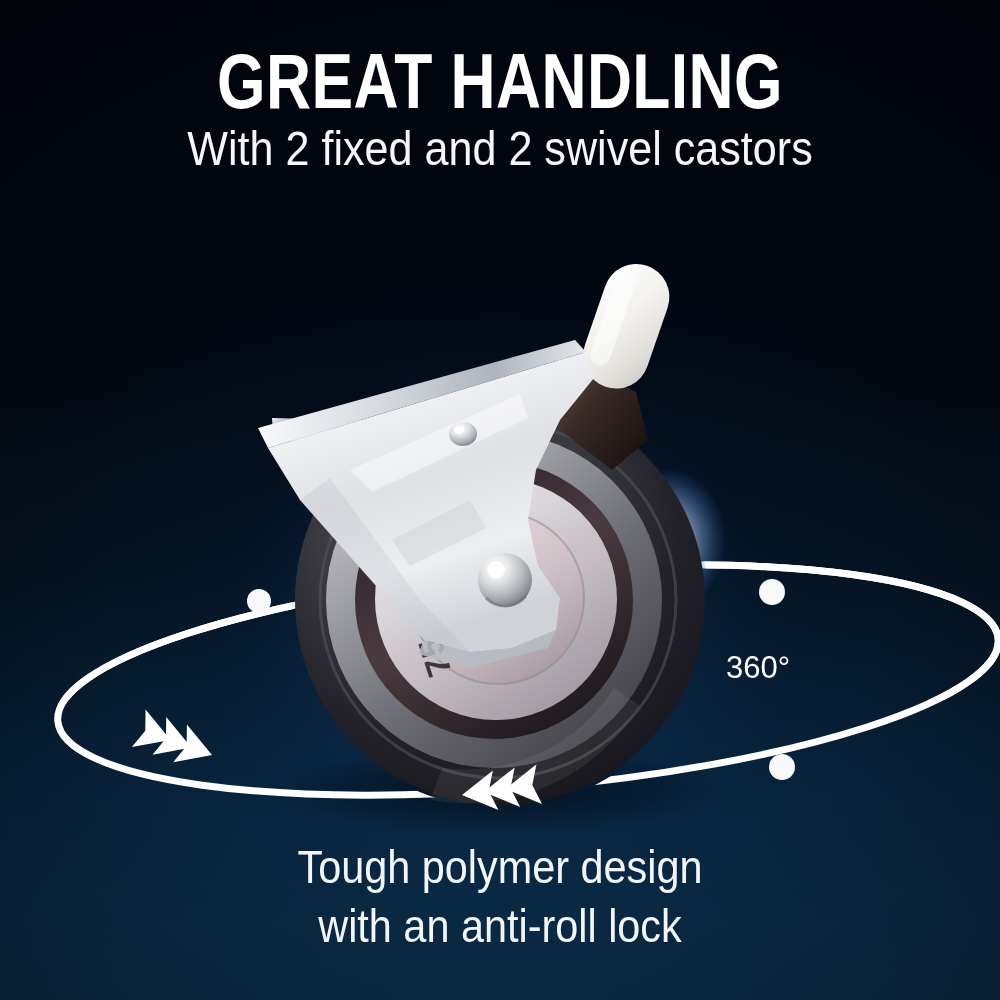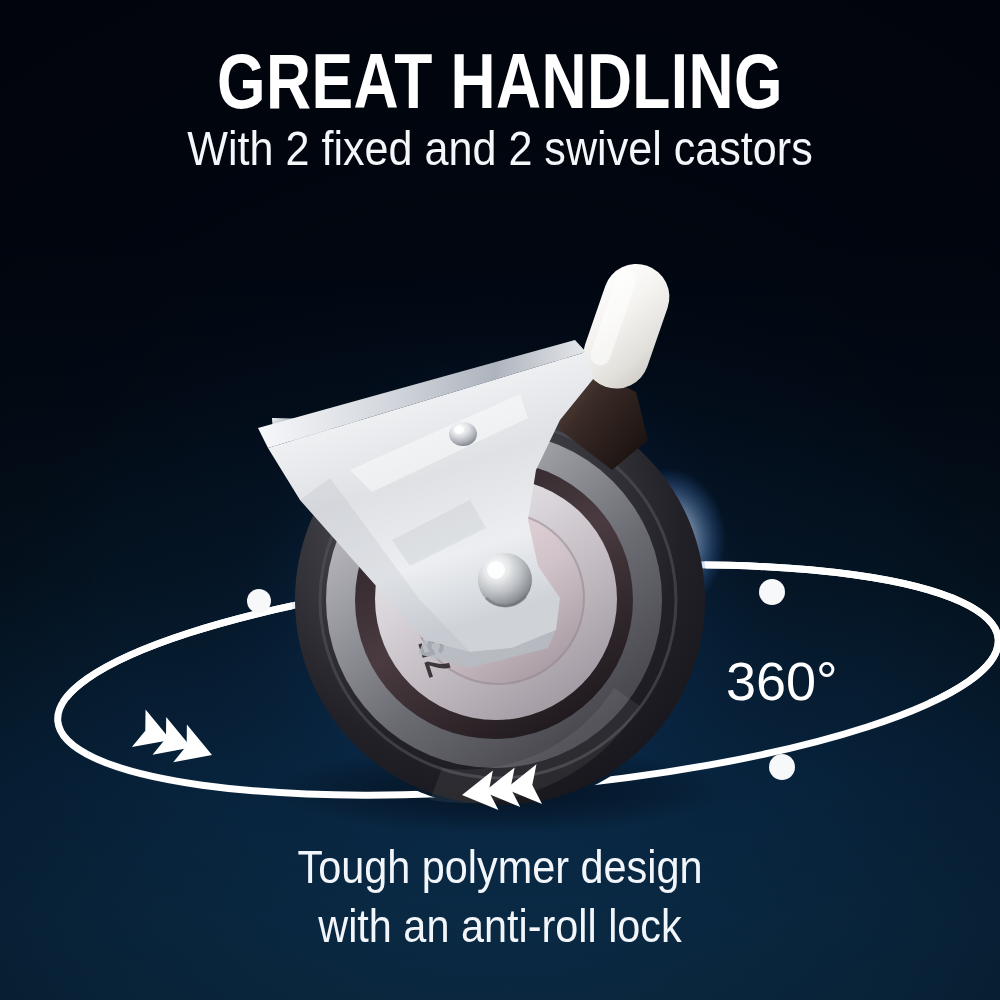--- a/index.html
+++ b/index.html
@@ -80,21 +80,21 @@
     transform: scaleX(0.90);
     transform-origin: 50% 100%;
   }
   .footline div { white-space: nowrap; }
 
   .deg-label {
     position: absolute;
     left: 726px;
     top: 650px;
     color: #ffffff;
-    font-size: 54px;
+    font-size: 31px;
     font-weight: 300;
     letter-spacing: 0px;
     white-space: nowrap;
   }
 
   
   .layer {
     position: absolute;
     inset: 0;
     width: 1000px;

